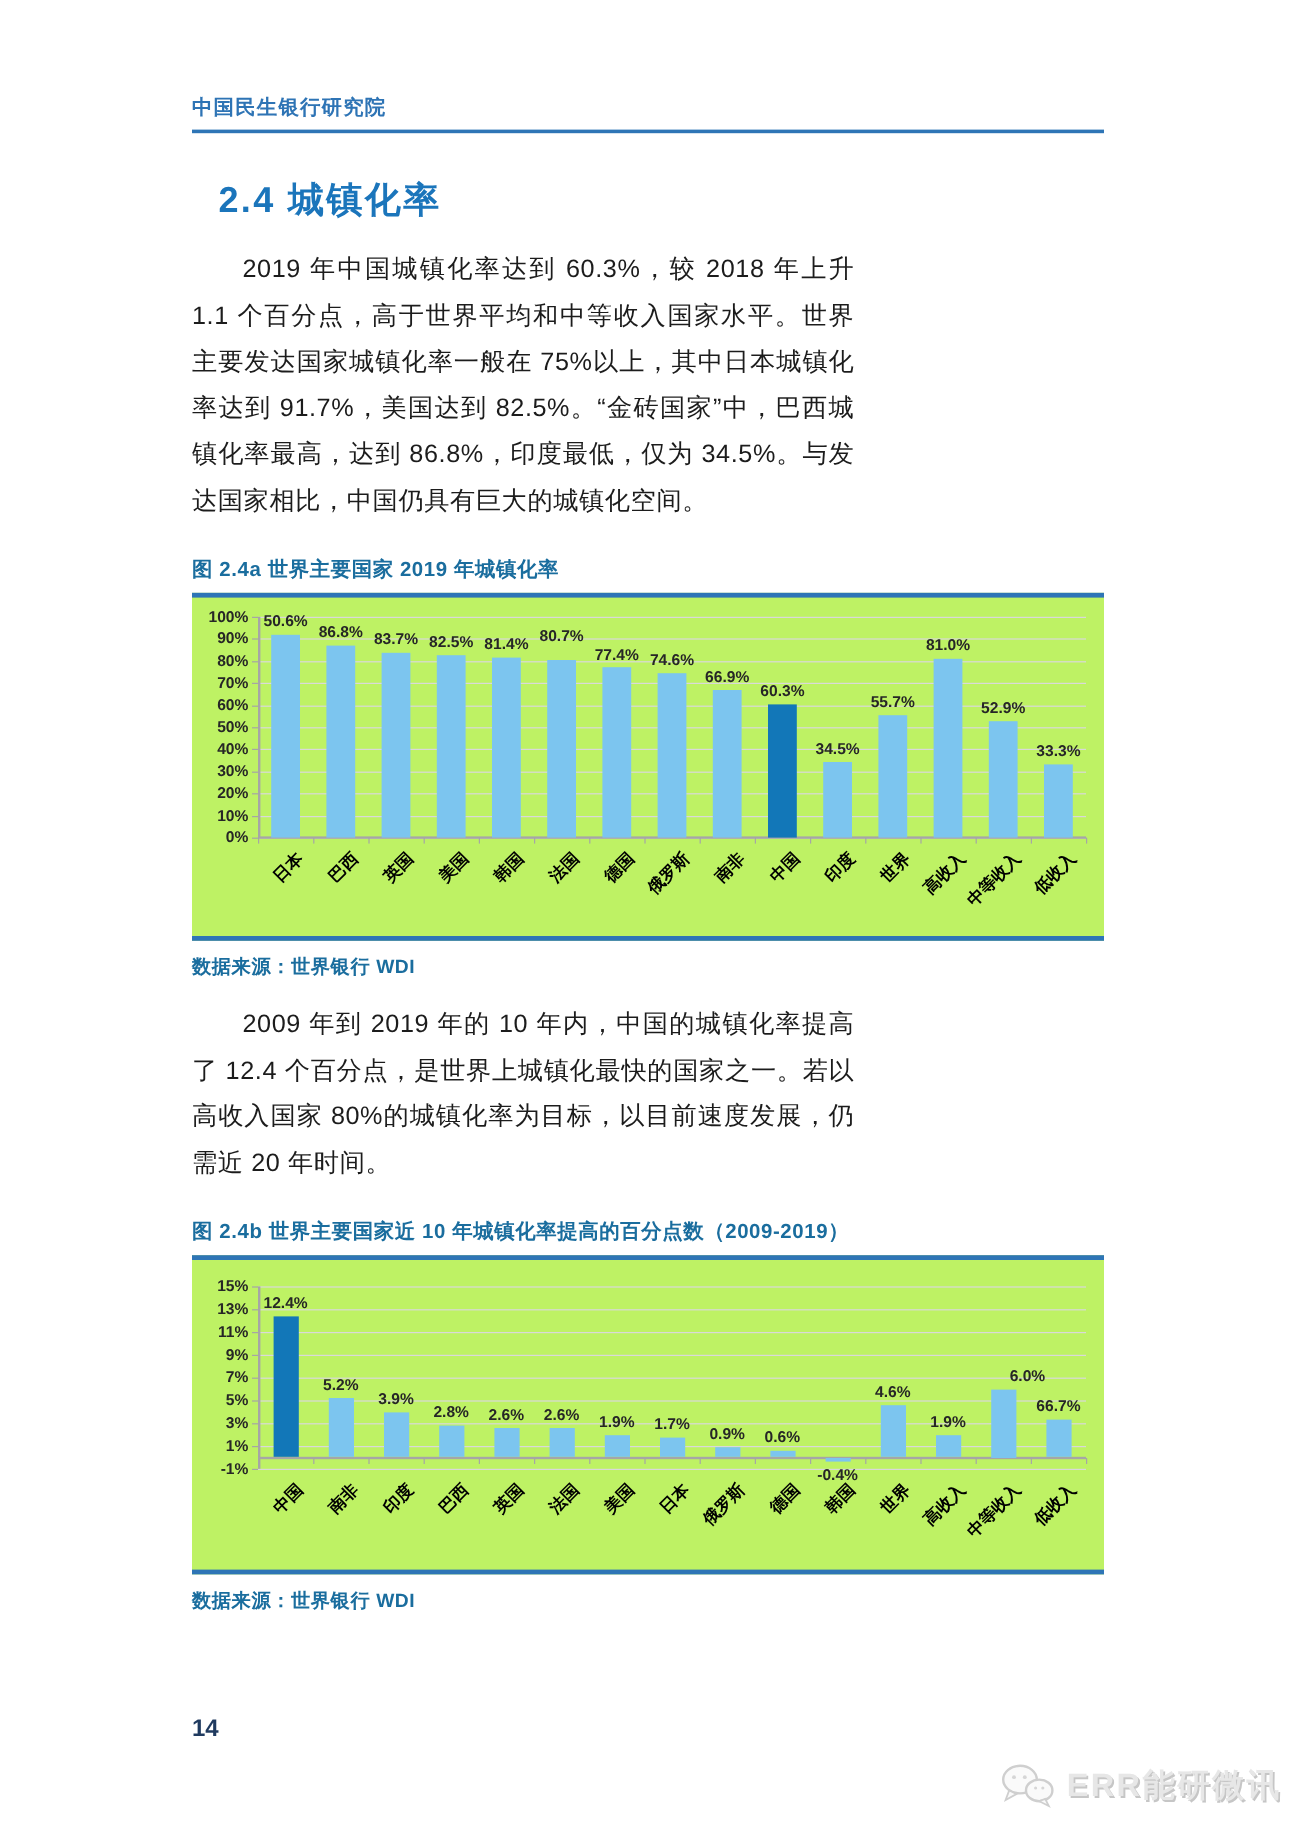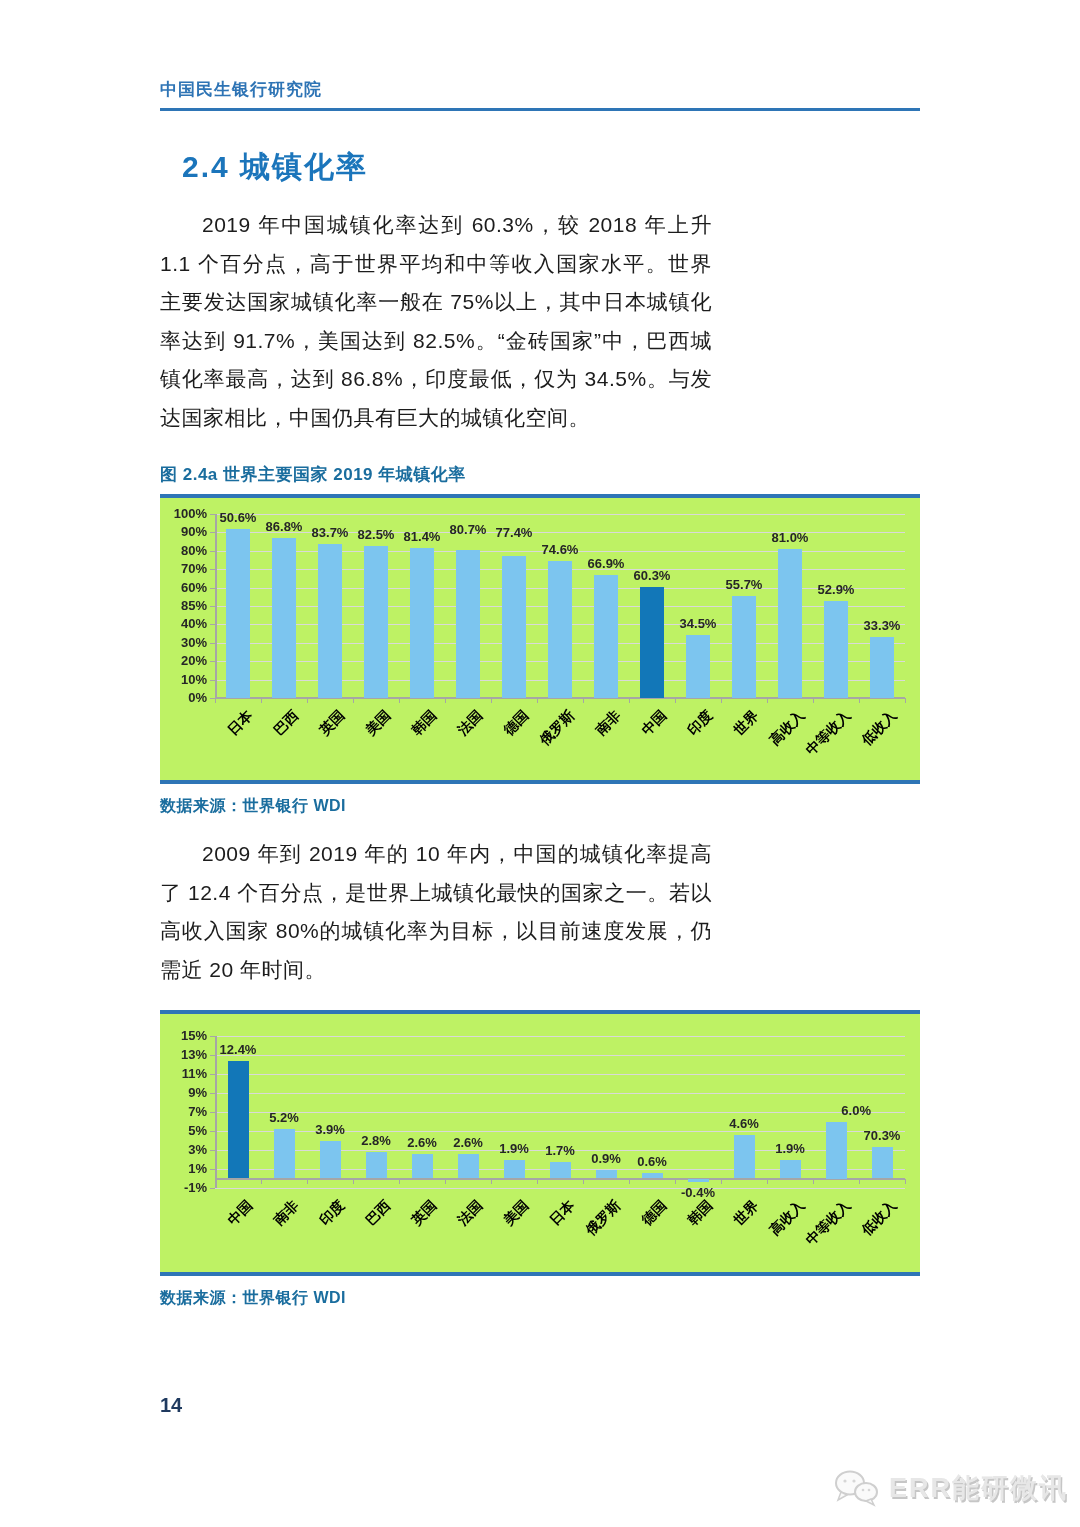--- a/index.html
+++ b/index.html
@@ -82,21 +82,21 @@
       <div class="ytick" style="left: 50px; top: 52.8px; width: 5px;"></div>
       <div class="ylabel" style="left: -7px; top: 44.8px; width: 54px;">80%</div>
       <div class="gridline" style="left: 55px; top: 71.2px; width: 690px;"></div>
       <div class="ytick" style="left: 50px; top: 71.2px; width: 5px;"></div>
       <div class="ylabel" style="left: -7px; top: 63.2px; width: 54px;">70%</div>
       <div class="gridline" style="left: 55px; top: 89.6px; width: 690px;"></div>
       <div class="ytick" style="left: 50px; top: 89.6px; width: 5px;"></div>
       <div class="ylabel" style="left: -7px; top: 81.6px; width: 54px;">60%</div>
       <div class="gridline" style="left: 55px; top: 108px; width: 690px;"></div>
       <div class="ytick" style="left: 50px; top: 108px; width: 5px;"></div>
-      <div class="ylabel" style="left: -7px; top: 100px; width: 54px;">85%</div>
+      <div class="ylabel" style="left: -7px; top: 100px; width: 54px;">50%</div>
       <div class="gridline" style="left: 55px; top: 126.4px; width: 690px;"></div>
       <div class="ytick" style="left: 50px; top: 126.4px; width: 5px;"></div>
       <div class="ylabel" style="left: -7px; top: 118.4px; width: 54px;">40%</div>
       <div class="gridline" style="left: 55px; top: 144.8px; width: 690px;"></div>
       <div class="ytick" style="left: 50px; top: 144.8px; width: 5px;"></div>
       <div class="ylabel" style="left: -7px; top: 136.8px; width: 54px;">30%</div>
       <div class="gridline" style="left: 55px; top: 163.2px; width: 690px;"></div>
       <div class="ytick" style="left: 50px; top: 163.2px; width: 5px;"></div>
       <div class="ylabel" style="left: -7px; top: 155.2px; width: 54px;">20%</div>
       <div class="gridline" style="left: 55px; top: 181.6px; width: 690px;"></div>
@@ -135,21 +135,21 @@
       <div class="bar" style="left: 204px; top: 48.2px; width: 24px; height: 151.8px; background: rgb(124, 197, 239);"></div>
       <div class="vlabel" style="left: 181px; top: 29.2px;">82.5%</div>
       <div class="clabel" style="left: 132px; top: 209px;">美国</div>
       <div class="bar" style="left: 250px; top: 50.224px; width: 24px; height: 149.776px; background: rgb(124, 197, 239);"></div>
       <div class="vlabel" style="left: 227px; top: 31.224px;">81.4%</div>
       <div class="clabel" style="left: 178px; top: 209px;">韩国</div>
       <div class="bar" style="left: 296px; top: 51.512px; width: 24px; height: 148.488px; background: rgb(124, 197, 239);"></div>
       <div class="vlabel" style="left: 273px; top: 24px;">80.7%</div>
       <div class="clabel" style="left: 224px; top: 209px;">法国</div>
       <div class="bar" style="left: 342px; top: 57.584px; width: 24px; height: 142.416px; background: rgb(124, 197, 239);"></div>
-      <div class="vlabel" style="left: 319px; top: 27px;">77.4%</div>
+      <div class="vlabel" style="left: 319px; top: 40px;">77.4%</div>
       <div class="clabel" style="left: 270px; top: 209px;">德国</div>
       <div class="bar" style="left: 388px; top: 62.736px; width: 24px; height: 137.264px; background: rgb(124, 197, 239);"></div>
       <div class="vlabel" style="left: 365px; top: 43.736px;">74.6%</div>
       <div class="clabel" style="left: 316px; top: 209px;">俄罗斯</div>
       <div class="bar" style="left: 434px; top: 76.904px; width: 24px; height: 123.096px; background: rgb(124, 197, 239);"></div>
       <div class="vlabel" style="left: 411px; top: 57.904px;">66.9%</div>
       <div class="clabel" style="left: 362px; top: 209px;">南非</div>
       <div class="bar" style="left: 480px; top: 89.048px; width: 24px; height: 110.952px; background: rgb(18, 119, 184);"></div>
       <div class="vlabel" style="left: 457px; top: 70.048px;">60.3%</div>
       <div class="clabel" style="left: 408px; top: 209px;">中国</div>
@@ -167,20 +167,21 @@
       <div class="clabel" style="left: 592px; top: 209px;">中等收入</div>
       <div class="bar" style="left: 710px; top: 138.728px; width: 24px; height: 61.272px; background: rgb(124, 197, 239);"></div>
       <div class="vlabel" style="left: 687px; top: 119.728px;">33.3%</div>
       <div class="clabel" style="left: 638px; top: 209px;">低收入</div>
     </div>
 
   <div class="fig-source">数据来源：世界银行 WDI</div>
 
   <p class="para">2009 年到 2019 年的 10 年内，中国的城镇化率提高了 12.4 个百分点，是世界上城镇化最快的国家之一。若以高收入国家 80%的城镇化率为目标，以目前速度发展，仍需近 20 年时间。</p>
 
+  <div class="fig-title">图 2.4b 世界主要国家近 10 年城镇化率提高的百分点数（2009-2019）</div>
 
   <div class="chart chart-b">
       <div class="gridline" style="left: 55px; top: 22px; width: 690px;"></div>
       <div class="ytick" style="left: 50px; top: 22px; width: 5px;"></div>
       <div class="ylabel" style="left: -7px; top: 14px; width: 54px;">15%</div>
       <div class="gridline" style="left: 55px; top: 41px; width: 690px;"></div>
       <div class="ytick" style="left: 50px; top: 41px; width: 5px;"></div>
       <div class="ylabel" style="left: -7px; top: 33px; width: 54px;">13%</div>
       <div class="gridline" style="left: 55px; top: 60px; width: 690px;"></div>
       <div class="ytick" style="left: 50px; top: 60px; width: 5px;"></div>
@@ -257,21 +258,21 @@
       <div class="bar" style="left: 573.5px; top: 120.8px; width: 21px; height: 43.7px; background: rgb(124, 197, 239);"></div>
       <div class="vlabel" style="left: 549px; top: 101.8px;">4.6%</div>
       <div class="clabel" style="left: 500px; top: 183px;">世界</div>
       <div class="bar" style="left: 619.5px; top: 146.45px; width: 21px; height: 18.05px; background: rgb(124, 197, 239);"></div>
       <div class="vlabel" style="left: 595px; top: 127.45px;">1.9%</div>
       <div class="clabel" style="left: 546px; top: 183px;">高收入</div>
       <div class="bar" style="left: 665.5px; top: 107.5px; width: 21px; height: 57px; background: rgb(124, 197, 239);"></div>
       <div class="vlabel" style="left: 641px; top: 88.5px; text-align: right;">6.0%</div>
       <div class="clabel" style="left: 592px; top: 183px;">中等收入</div>
       <div class="bar" style="left: 711.5px; top: 133.15px; width: 21px; height: 31.35px; background: rgb(124, 197, 239);"></div>
-      <div class="vlabel" style="left: 687px; top: 114.15px;">70.3%</div>
+      <div class="vlabel" style="left: 687px; top: 114.15px;">66.7%</div>
       <div class="clabel" style="left: 638px; top: 183px;">低收入</div>
     </div>
 
   <div class="fig-source">数据来源：世界银行 WDI</div>
 
   <div class="page-number">14</div>
 
 </div>
 
 <div class="watermark">

